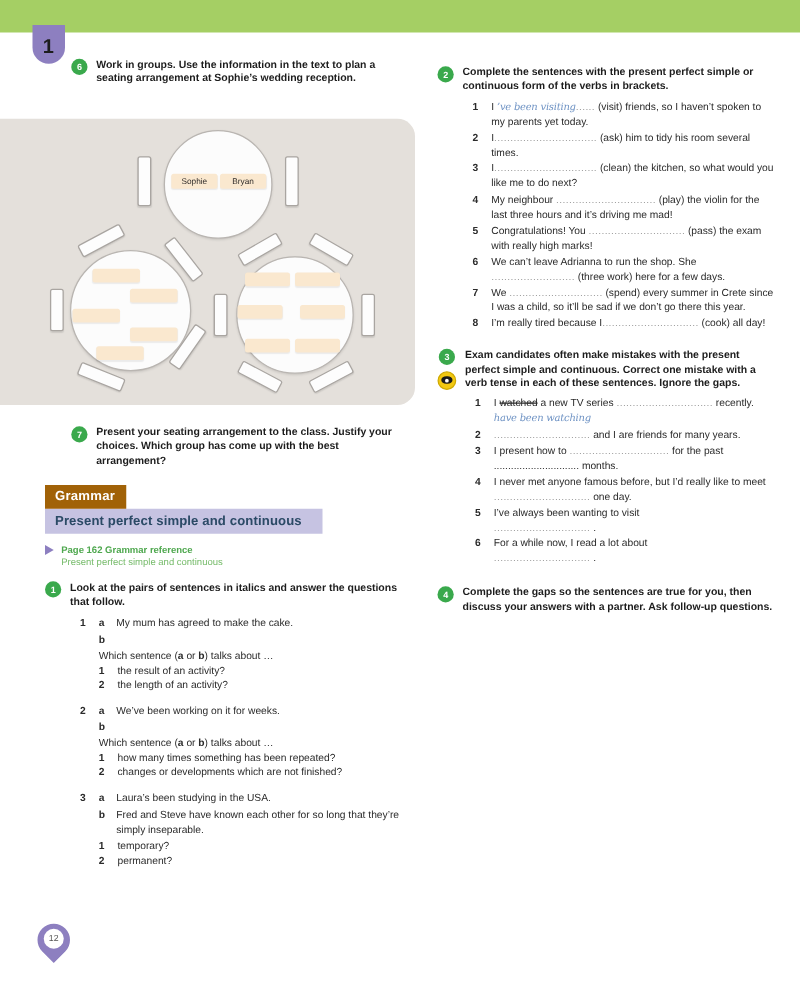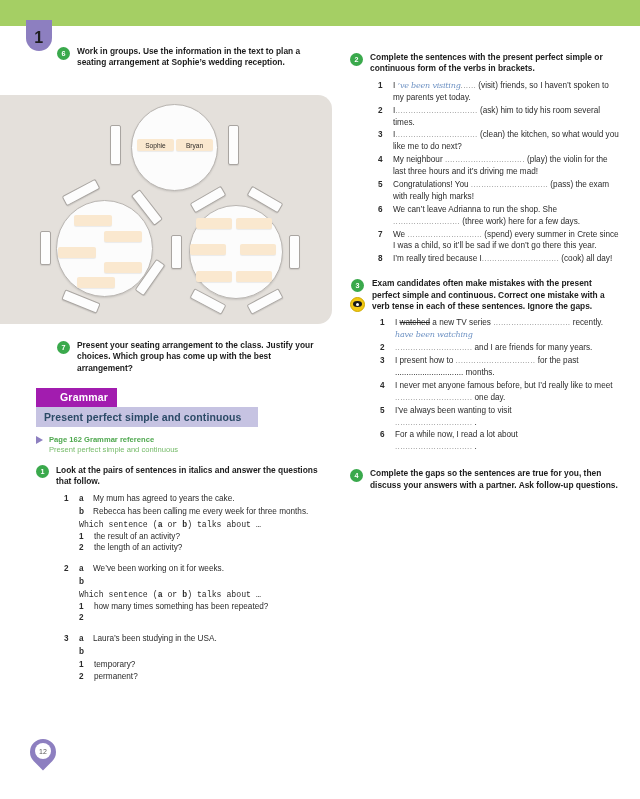--- a/index.html
+++ b/index.html
@@ -70,23 +70,23 @@
   .card{
     position:absolute;background:#fae8cf;border-radius:2px;
     font-size:6.6px;color:#2f2b28;
     display:flex;align-items:center;justify-content:center;
     box-shadow:0 1px 1px rgba(0,0,0,.07);
   }
 
   
   .gram-wrap{margin-top:14px;}
   .gram-title{
-    display:inline-block;background:#a21caf;color:#ffffff;
+    display:inline-block;background:#a16207;color:#ffffff;
     font-size:10.5px;font-weight:bold;
-    padding:3px 9px 4px 24px;letter-spacing:.2px;
+    padding:3px 9px 4px 8px;letter-spacing:.2px;
   }
   .gram-sub{
     display:block;background:#c6c3e2;color:#2b4a66;
     font-size:10.5px;font-weight:bold;
     padding:3.5px 8px 4.5px 8px;width:222px;box-sizing:border-box;
     letter-spacing:.1px;
   }
   .gram-ref{display:flex;gap:6px;margin-top:8px;align-items:flex-start;}
   .tri{
     width:0;height:0;border-left:7px solid #8d7fc0;
@@ -99,21 +99,21 @@
   
   .qlist{margin-top:5px;}
   .qitem{display:flex;gap:6px;margin-bottom:1.5px;line-height:1.42;}
   .qnum{font-weight:bold;flex:0 0 9px;text-align:left;}
   .qlet{font-weight:bold;flex:0 0 8px;}
   .qtext{flex:1;}
   .ital{}
   .grp{margin-bottom:9px;}
   .sub-q{display:flex;gap:6px;line-height:1.42;padding-left:0px;}
   .sub-n{font-weight:bold;flex:0 0 9px;}
-  .which{line-height:1.42;margin-top:.5px;font-family:Liberation Mono, monospace;}
+  .which{line-height:1.42;margin-top:.5px;}
   .ab{font-weight:bold;}
   .indent-ab{padding-left:15px;}
   .indent-sub{padding-left:15px;}
 
   
   .gapitem{display:flex;gap:6px;line-height:1.45;margin-bottom:1px;}
   .gapnum{font-weight:bold;flex:0 0 9px;}
   .gaptext{flex:1;}
   .dots{color:#9a9a9a;letter-spacing:.3px;}
   .hand{
@@ -236,26 +236,25 @@
         <div class="ex-head">
           <span>Look at the pairs of sentences in </span><span class="ital">italics</span><span> and answer the questions that follow.</span>
         </div>
 
         <div class="qlist" style="padding-left:8px;">
 
           <div class="grp">
             <div class="qitem">
               <span class="qnum">1</span>
               <span class="qlet">a</span>
-              <span class="qtext ital">My mum has agreed to years the cake.</span>
+              <span class="qtext ital">My mum has agreed to make the cake.</span>
             </div>
             <div class="qitem">
               <span class="qnum"></span>
               <span class="qlet">b</span>
-              <span class="qtext ital">Rebecca has been calling me every week for three months.</span>
             </div>
             <div class="which indent-ab"><span>Which sentence (</span><span class="ab">a</span><span> or </span><span class="ab">b</span><span>) talks about …</span></div>
             <div class="sub-q indent-sub">
                 <span class="sub-n">1</span>
                 <span>the result of an activity?</span>
               </div>
             <div class="sub-q indent-sub">
                 <span class="sub-n">2</span>
                 <span>the length of an activity?</span>
               </div>
@@ -271,32 +270,34 @@
               <span class="qnum"></span>
               <span class="qlet">b</span>
             </div>
             <div class="which indent-ab"><span>Which sentence (</span><span class="ab">a</span><span> or </span><span class="ab">b</span><span>) talks about …</span></div>
             <div class="sub-q indent-sub">
                 <span class="sub-n">1</span>
                 <span>how many times something has been repeated?</span>
               </div>
             <div class="sub-q indent-sub">
                 <span class="sub-n">2</span>
+                <span>changes or developments which are not finished?</span>
               </div>
           </div>
 
           <div class="grp">
             <div class="qitem">
               <span class="qnum">3</span>
               <span class="qlet">a</span>
               <span class="qtext ital">Laura’s been studying in the USA.</span>
             </div>
             <div class="qitem">
               <span class="qnum"></span>
               <span class="qlet">b</span>
+              <span class="qtext ital">Fred and Steve have known each other for so long that they’re simply inseparable.</span>
             </div>
             <div class="sub-q indent-sub">
                 <span class="sub-n">1</span>
                 <span>temporary?</span>
               </div>
             <div class="sub-q indent-sub">
                 <span class="sub-n">2</span>
                 <span>permanent?</span>
               </div>
           </div>

